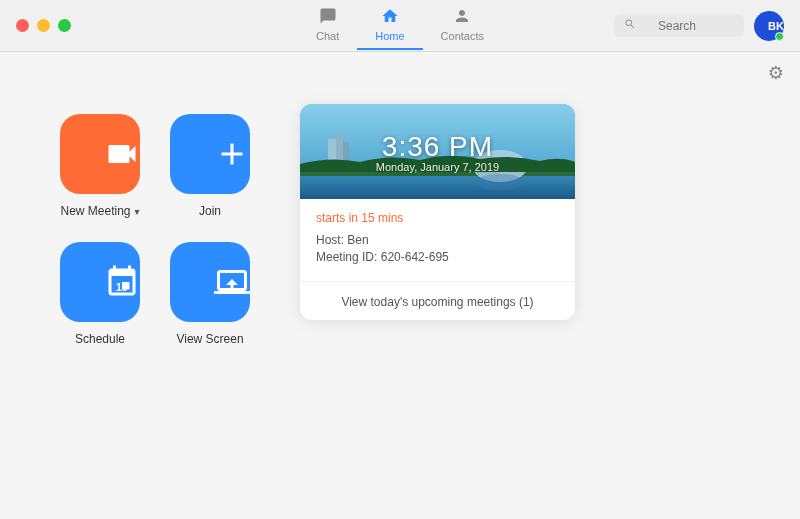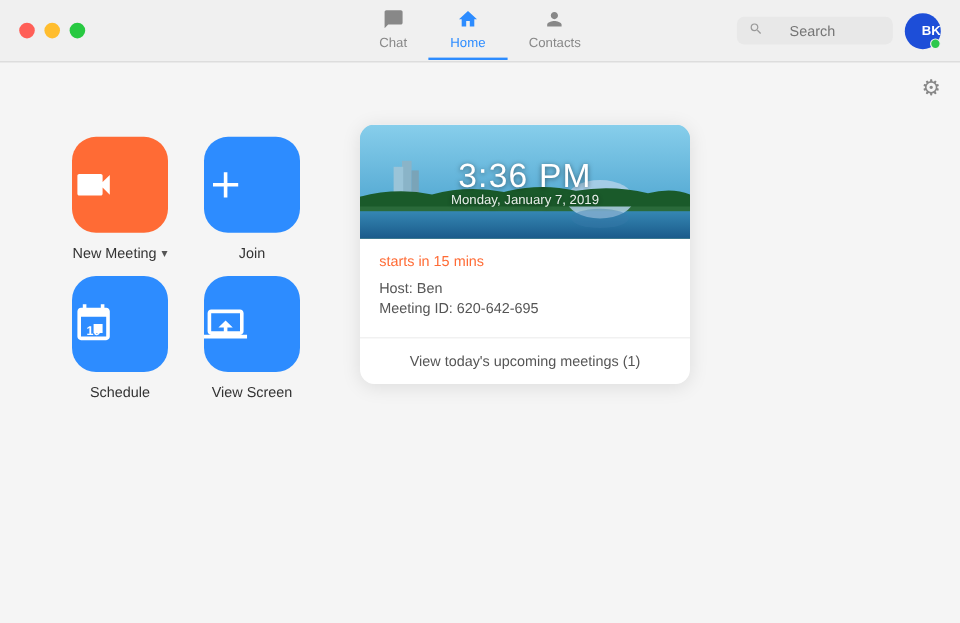--- a/index.html
+++ b/index.html
@@ -144,39 +144,39 @@
       display: flex;
       padding: 10px 40px 20px 60px;
       gap: 50px;
       align-items: flex-start;
     }
 
     
     .action-grid {
       display: grid;
       grid-template-columns: 1fr 1fr;
-      gap: 12px 30px;
+      gap: 24px 30px;
       padding-top: 20px;
     }
 
     .action-item {
       display: flex;
       flex-direction: column;
       align-items: center;
       gap: 10px;
       cursor: pointer;
     }
 
     .action-btn {
       width: 80px;
       height: 80px;
       border-radius: 20px;
       display: flex;
       align-items: center;
-      justify-content: flex-start;
+      justify-content: flex-end;
       font-size: 32px;
       color: white;
       position: relative;
     }
 
     .action-btn.orange { background: #FF6B35; }
     .action-btn.blue { background: #2D8CFF; }
 
     .action-label {
       font-size: 12px;

